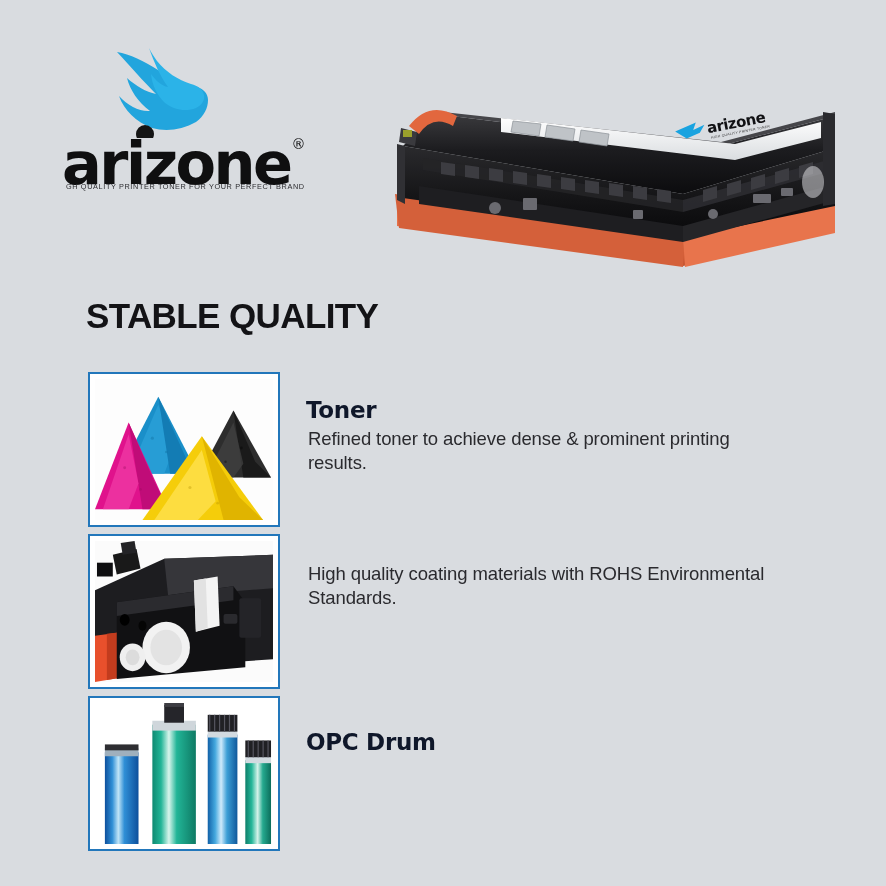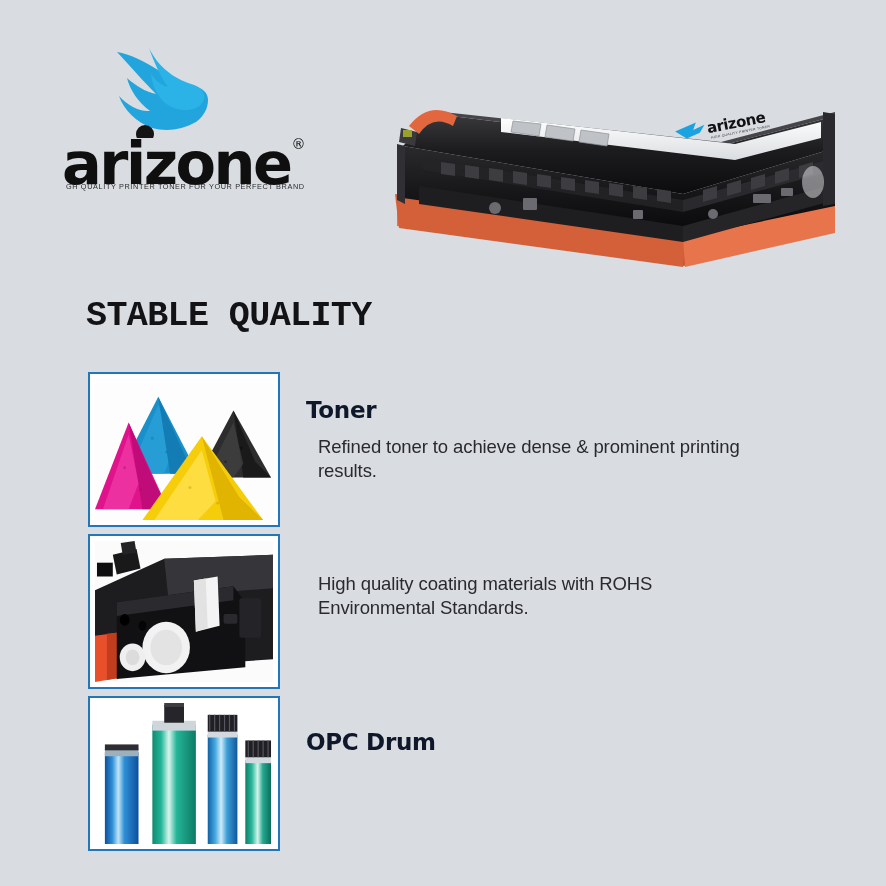--- a/index.html
+++ b/index.html
@@ -80,21 +80,21 @@
     top: 86px;
     width: 455px;
     height: 185px;
   }
 
   
   .section-title {
     position: absolute;
     left: 86px;
     top: 296px;
-    font-family: Liberation Mono, monospace;
+    font-family: Liberation Sans, sans-serif;
     font-weight: bold;
     font-size: 35px;
     letter-spacing: -0.6px;
     color: #131316;
     white-space: nowrap;
   }
 
   
   .features {
     position: absolute;
@@ -146,21 +146,21 @@
     letter-spacing: -0.3px;
     color: #0f172a;
     margin: 0 0 4px 0;
     line-height: 1.1;
   }
   .feature-desc {
     font-family: "Liberation Sans", sans-serif;
     font-size: 18.5px;
     line-height: 1.28;
     color: #2a2a2e;
-    margin: 12px;
+    margin: 2px;
     letter-spacing: -0.1px;
   }
 </style>
 </head>
 <body>
 
 <div class="header">
 
   <div class="brand-block">
 

